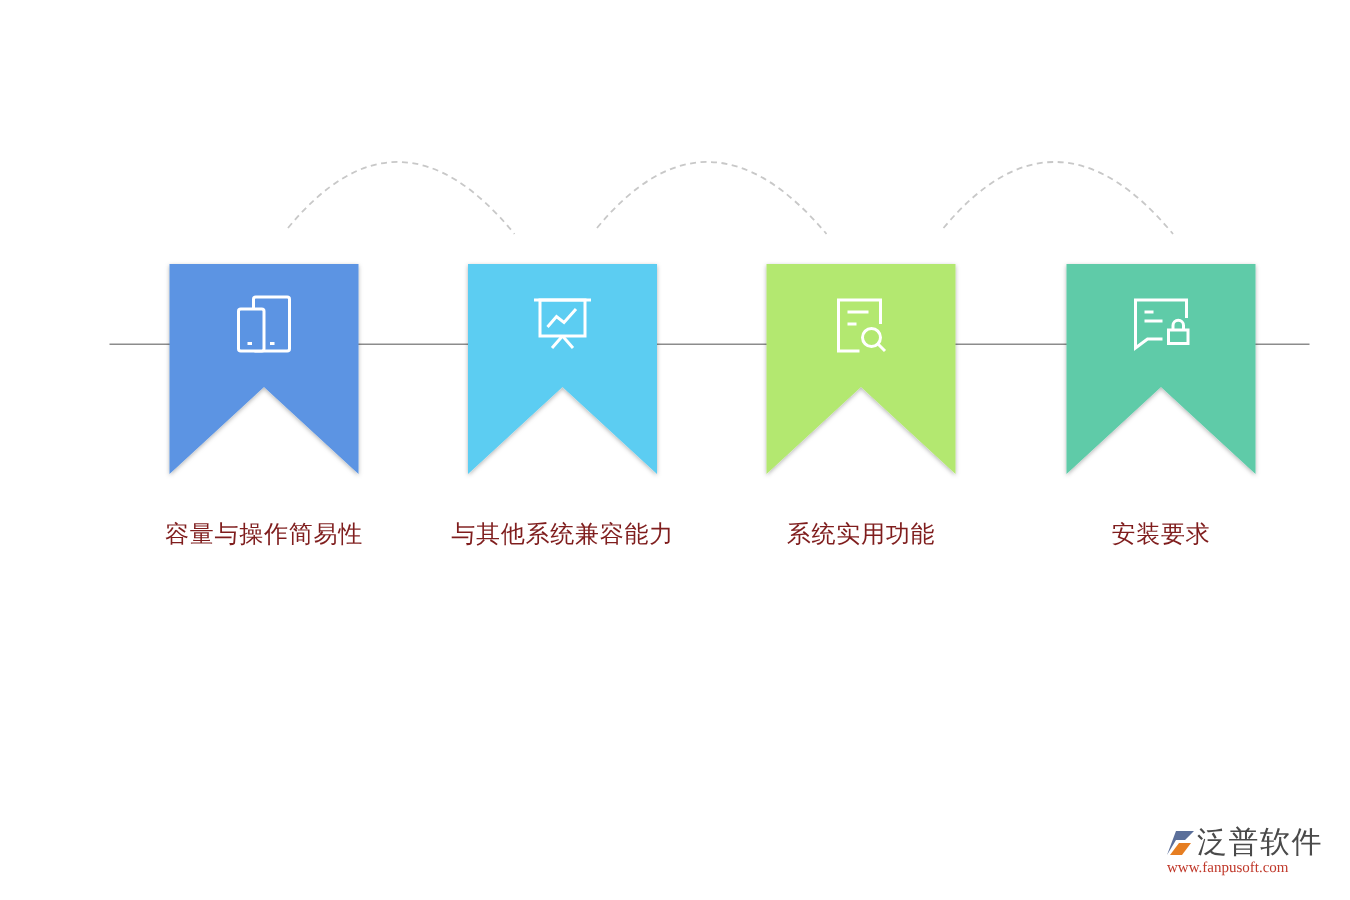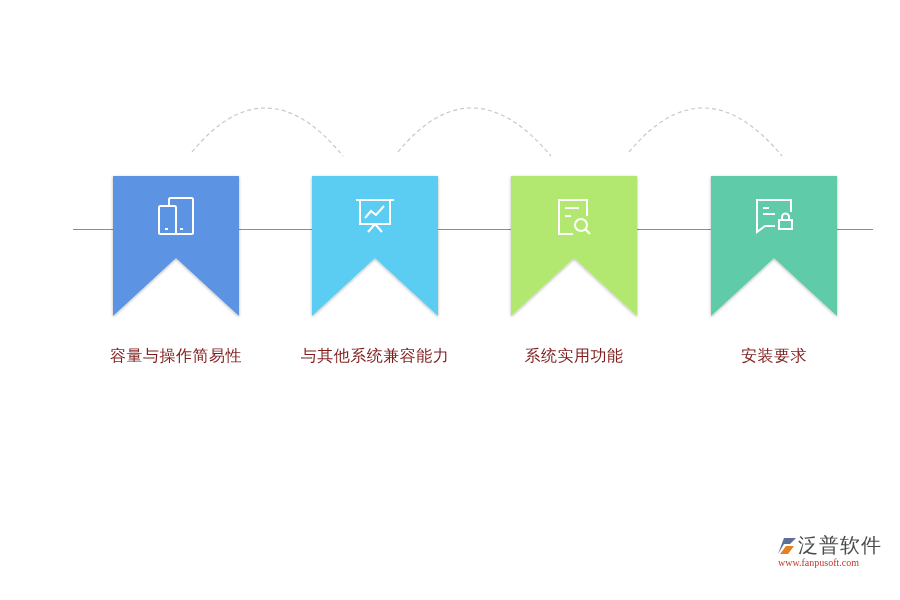--- a/index.html
+++ b/index.html
@@ -4,21 +4,21 @@
 <style>
   html, body { margin:0; padding:0; background:#ffffff; }
   body { width:900px; height:600px; position:relative; overflow:hidden;
          font-family:"DejaVu Sans", "Liberation Sans", sans-serif; }
   .hline { position:absolute; left:73px; top:229px; width:800px; height:1px; background:#8c8c8c; }
   .arcs { position:absolute; left:0; top:0; width:900px; height:600px; }
   .banner { position:absolute; top:176px; width:126px; height:140px; }
   .banner svg.shape { position:absolute; left:0; top:0; width:126px; height:140px; overflow:visible; }
   .banner .icon { position:absolute; left:40px; top:18px; width:46px; height:46px; }
   .label { position:absolute; top:346px; width:200px; text-align:center; font-size:16px; color:#7f1d1d; letter-spacing:0.5px; }
-  .logo { position:absolute; left:770px; top:532px; width:125px; height:45px; }
+  .logo { position:absolute; left:770px; top:548px; width:125px; height:45px; }
   .logo .name { position:absolute; left:28px; top:0; font-size:20px; color:#4a4a4a; letter-spacing:1px; }
   .logo .url { position:absolute; left:8px; top:25px; font-size:10px; color:#c0392b; font-family:Liberation Serif, serif; }
   .logo .mark { position:absolute; left:4px; top:2px; width:24px; height:22px; }
 </style>
 </head>
 <body>
 
 <div class="hline"></div>
 
 <svg class="arcs" viewBox="0 0 900 600">

